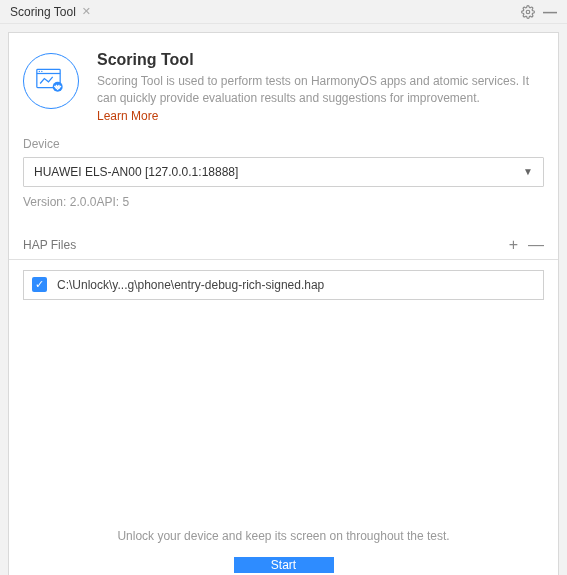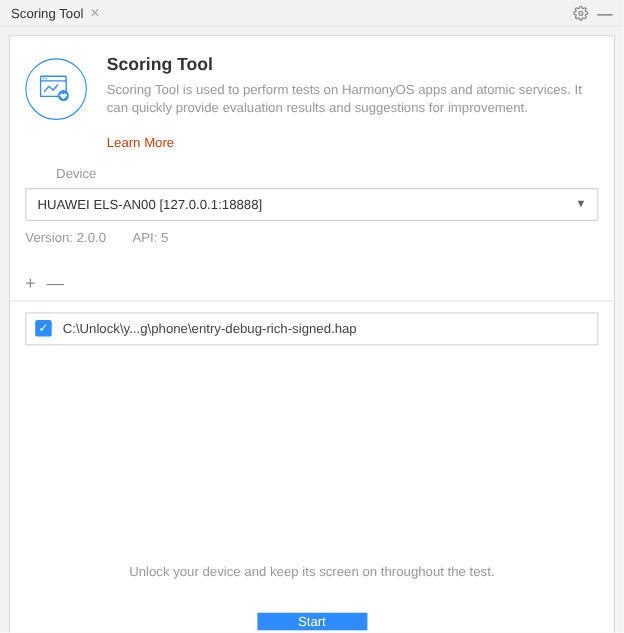--- a/index.html
+++ b/index.html
@@ -52,31 +52,30 @@
       border-radius: 50%;
       display: flex;
       align-items: center;
       justify-content: center;
       flex-shrink: 0;
       margin-top: 2px;
     }
     .hero-icon svg { width: 30px; height: 26px; }
     .header-text { flex: 1; }
     .header-title { font-size: 16px; font-weight: 600; color: #333; margin-bottom: 4px; }
-    .header-desc { font-size: 12px; color: #999; line-height: 1.4; margin-bottom: 16px; }
+    .header-desc { font-size: 12px; color: #999; line-height: 1.4; margin-bottom: 2px; }
     .learn-more { font-size: 12px; color: #c2410c; cursor: pointer; }
 
     .section {
       padding: 0 14px;
     }
     .section-label {
       font-size: 12px;
       color: #999;
       margin-bottom: 6px;
-      margin-left: 28px;
     }
     .device-select {
       width: 100%;
       height: 30px;
       border: 1px solid #d0d0d0;
       background: #fff;
       display: flex;
       align-items: center;
       padding: 0 10px;
       font-size: 12px;
@@ -86,21 +85,21 @@
       border-radius: 1px;
     }
     .device-select .caret {
       position: absolute;
       right: 10px;
       font-size: 10px;
       color: #666;
     }
     .version-row {
       display: flex;
-      gap: 24px;
+      gap: 0;
       margin-top: 8px;
       font-size: 12px;
       color: #999;
     }
 
     .hap-section {
       margin-top: 28px;
     }
     .hap-header {
       display: flex;
@@ -136,21 +135,21 @@
       cursor: pointer;
     }
 
     .footer {
       position: absolute;
       bottom: 14px;
       left: 0; right: 0;
       display: flex;
       flex-direction: column;
       align-items: center;
-      gap: 30px;
+      gap: 14px;
     }
     .hint {
       font-size: 12px;
       color: #999;
     }
     .start-btn {
       width: 100px;
       height: 16px;
       background: #2e8cff;
       border: none;
@@ -214,20 +213,21 @@
       </span>
       <span>
         <span>API:</span>
         <span>5</span>
       </span>
     </div>
   </div>
 
   <div class="hap-section">
     <div class="hap-header">
+      <div class="hap-title">HAP Files</div>
       <div class="hap-actions">
         <span>+</span>
         <span>—</span>
       </div>
     </div>
     <div class="hap-list">
       <div class="hap-item">
         <span class="checkbox">✓</span>
         <span>C:\Unlock\y...g\phone\entry-debug-rich-signed.hap</span>
       </div>

